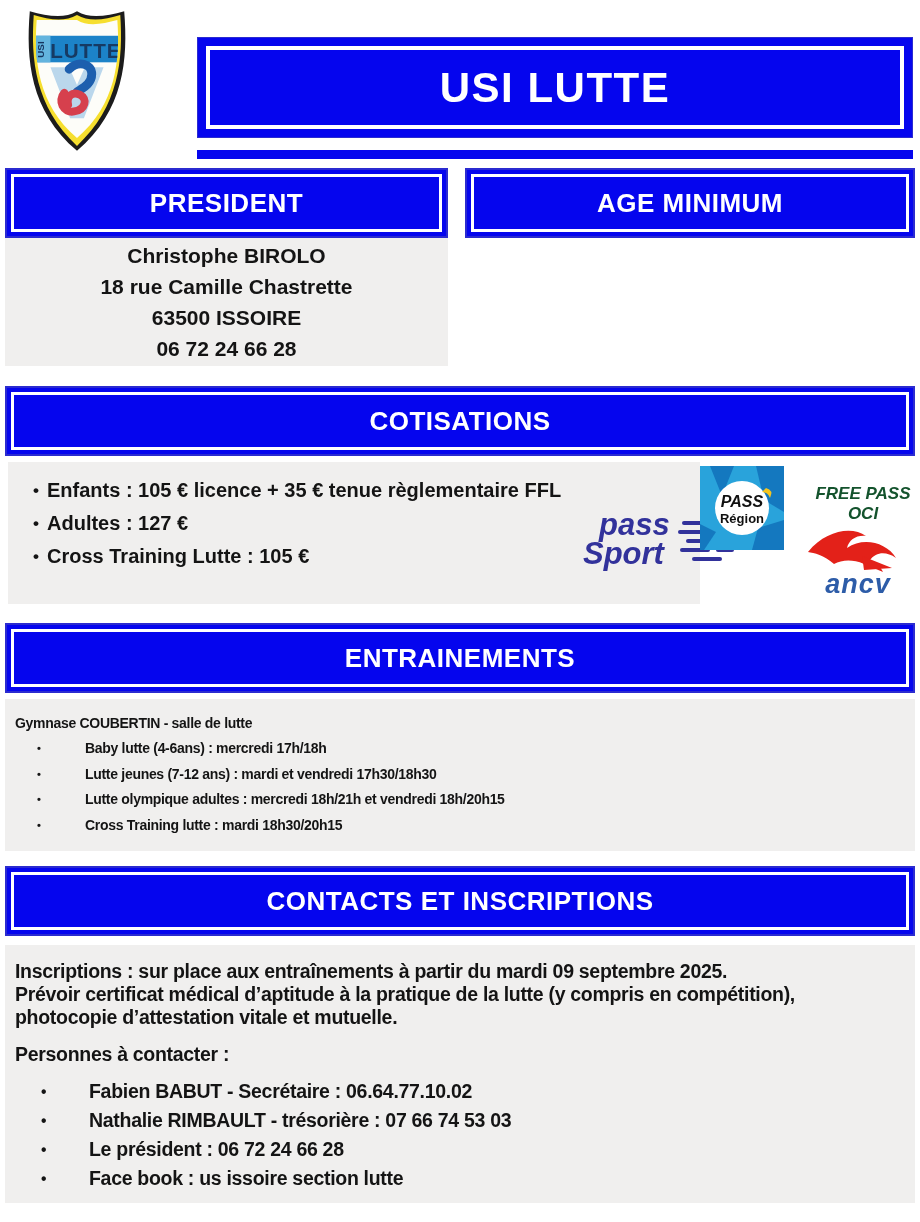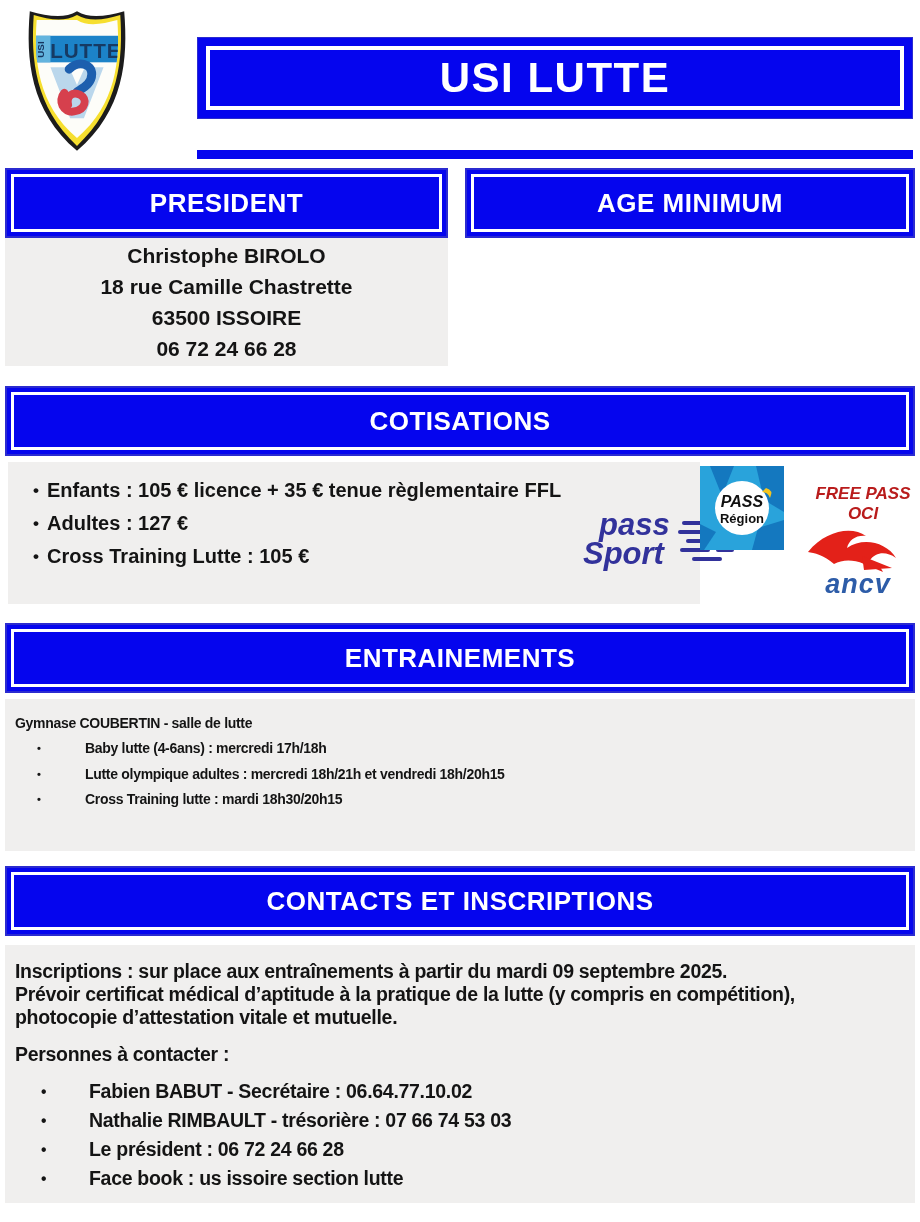--- a/index.html
+++ b/index.html
@@ -3,21 +3,21 @@
 <meta charset="utf-8">
 <style>
   html,body{margin:0;padding:0;background:#ffffff;}
   .page{
     position:relative;width:920px;height:1222px;overflow:hidden;background:#fff;
     font-family:"Liberation Sans",sans-serif;font-weight:700;color:#141414;
   }
   
   .top{position:relative;height:168px;}
   .club-logo{position:absolute;left:18px;top:8px;width:118px;height:146px;}
-  .banner{position:absolute;left:197px;top:37px;width:716px;height:82px;
+  .banner{position:absolute;left:197px;top:37px;width:716px;height:101px;
     background:#0505ee;border:1px solid #2b2bd0;padding:8px;box-sizing:border-box;}
   .banner-in{border:4px solid #ffffff;height:100%;box-sizing:border-box;
     display:flex;align-items:center;justify-content:center;
     color:#ffffff;font-size:42px;letter-spacing:1.5px;}
   .underbar{position:absolute;left:197px;top:150px;width:716px;height:9px;background:#0505ee;}
   
   .hdr{background:#0505ee;border:2px solid #2b2bd0;padding:4px;}
   .hdr-in{border:3px solid #ffffff;height:52px;display:flex;align-items:center;justify-content:center;
     color:#ffffff;font-size:26px;letter-spacing:0.5px;}
   
@@ -156,21 +156,21 @@
         <path d="M56,0 L84,0 L84,46 L64,34 Z"></path>
         <path d="M0,58 L16,66 L4,84 L0,84 Z"></path>
         <path d="M58,62 L84,54 L84,84 L52,84 Z"></path>
       </g>
       <circle cx="42" cy="42" r="27" fill="#ffffff"></circle>
       <path d="M66,22 q8,2 4,10 q-2,-6 -8,-6 Z" fill="#f6c51f"></path>
       <text x="42" y="41" text-anchor="middle" font-size="16" font-style="italic" font-weight="700" fill="#101010">PASS</text>
       <text x="42" y="57" text-anchor="middle" font-size="13" font-weight="700" fill="#101010">Région</text>
     </svg>
 
-    <div class="free-pass" style="color:#b91c1c">
+    <div class="free-pass" style="color:#14532d">
       <div>FREE PASS</div>
       <div>OCI</div>
     </div>
 
     <div class="ancv">
       <svg width="104" height="50" viewBox="0 0 104 50">
         <path d="M2,30 C20,8 46,4 60,14 C50,13 43,18 41,26 C57,15 80,20 90,36 C80,29 70,30 64,38 C70,41 75,45 77,50 L58,42 C46,37 36,38 28,42 C18,33 8,31 2,30 Z" fill="#e32119"></path>
         <path d="M56,34 L86,46 L58,48 Z" fill="#e32119"></path>
       </svg>
       <div class="ancv-label" style="color:#2d5ca8">ancv</div>
@@ -178,20 +178,21 @@
   </div>
 
   <div class="sect" style="margin-top:13px">
     <div class="hdr">
       <div class="hdr-in">ENTRAINEMENTS</div>
     </div>
   </div>
   <div class="panel ent-panel">
     <div class="ent-intro">Gymnase COUBERTIN - salle de lutte</div>
     <div class="ent-item">Baby lutte (4-6ans) : mercredi 17h/18h</div>
+    <div class="ent-item">Lutte jeunes (7-12 ans) : mardi et vendredi 17h30/18h30</div>
     <div class="ent-item">Lutte olympique adultes : mercredi 18h/21h et vendredi 18h/20h15</div>
     <div class="ent-item">Cross Training lutte : mardi 18h30/20h15</div>
   </div>
 
   <div class="sect" style="margin-top:15px">
     <div class="hdr">
       <div class="hdr-in">CONTACTS ET INSCRIPTIONS</div>
     </div>
   </div>
   <div class="panel con-panel">

